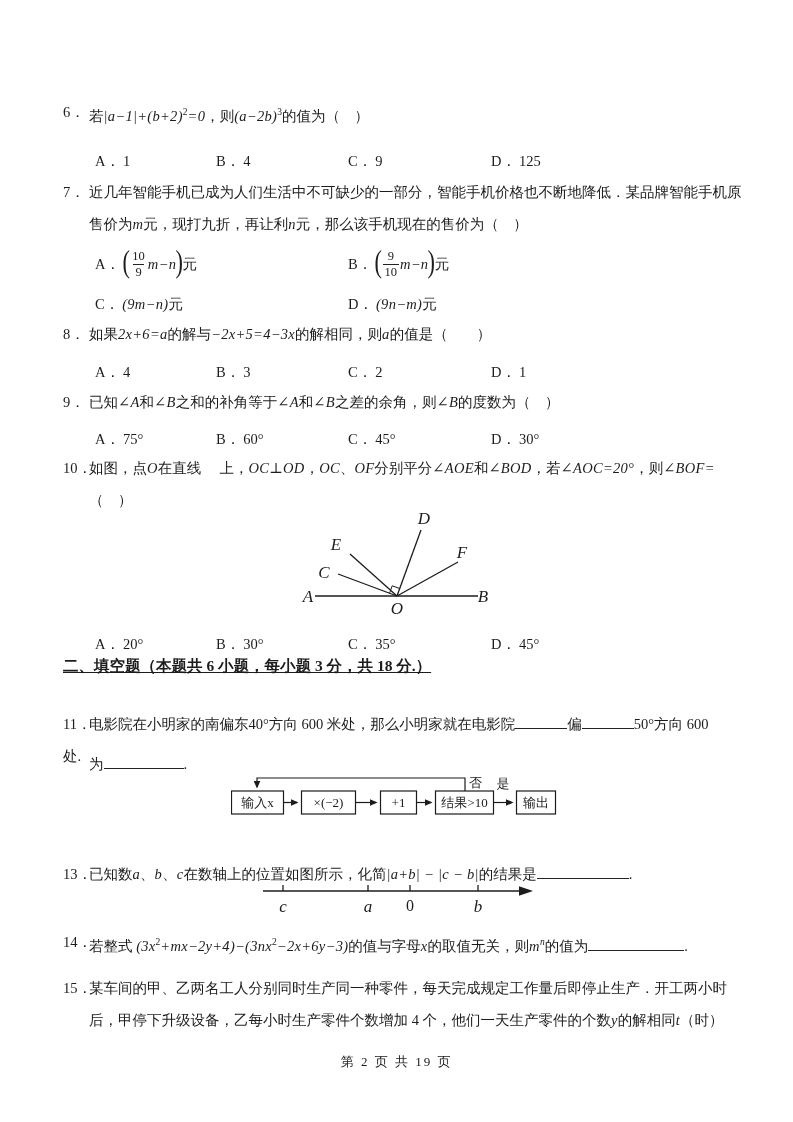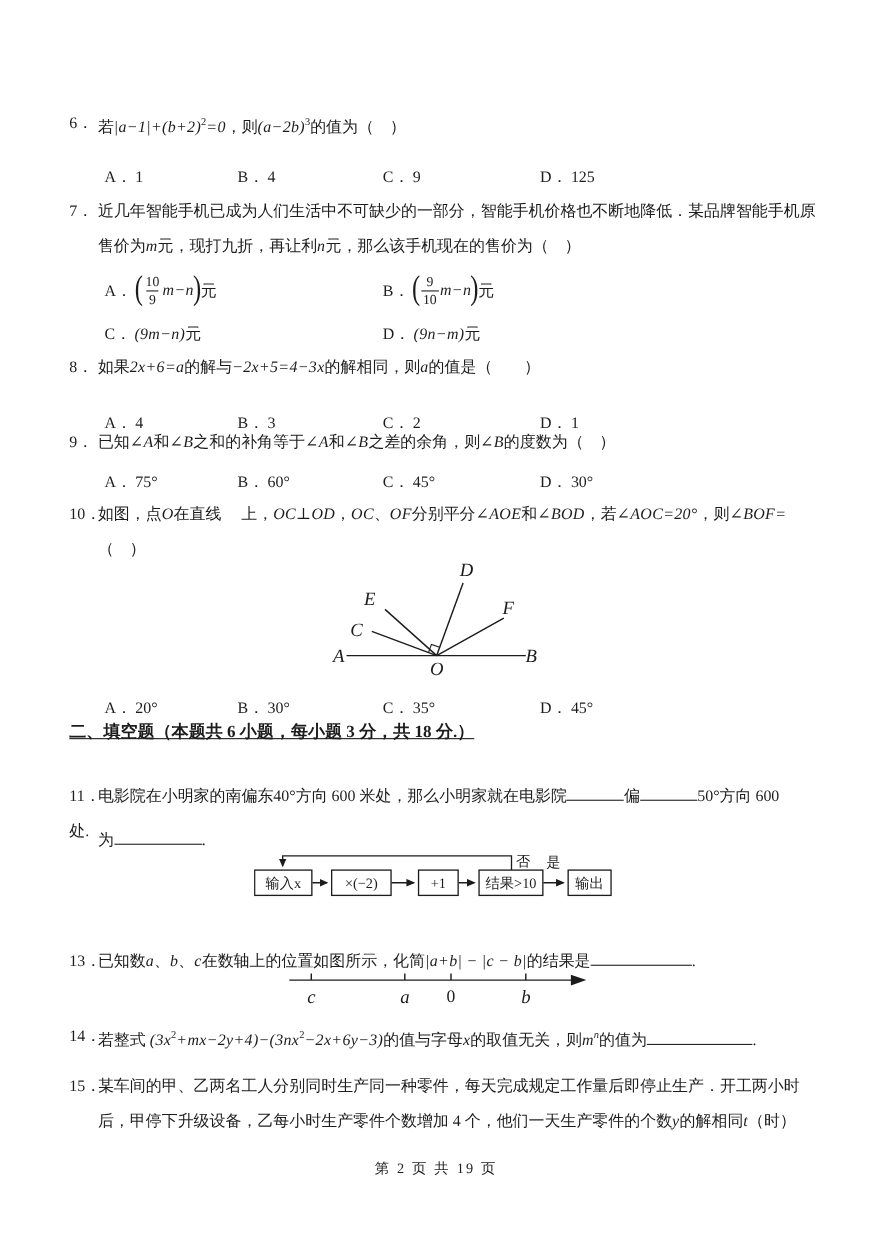--- a/index.html
+++ b/index.html
@@ -74,21 +74,21 @@
             <span class="t">元</span>
           </div>
         </div>
         <div class="opts c2" style="margin-top: -2px;">
           <div class="opt"><span class="olabel">C．</span><span class="m">(9m−n)</span><span class="t">元</span></div>
           <div class="opt"><span class="olabel">D．</span><span class="m">(9n−m)</span><span class="t">元</span></div>
         </div>
       </div>
       <div class="q" style="top: 318px;">
         <div class="line" style="padding-left: 26px;"><span class="qnum">8．</span><span class="t">如果</span><span class="m">2x+6=a</span><span class="t">的解与</span><span class="m">−2x+5=4−3x</span><span class="t">的解相同，则</span><span class="m">a</span><span class="t">的值是（　　）</span></div>
-        <div class="opts c4" style="margin-top: 19px;">
+        <div class="opts c4" style="margin-top: 6px;">
           <div class="opt"><span class="olabel">A．</span><span class="t">4</span></div>
           <div class="opt"><span class="olabel">B．</span><span class="t">3</span></div>
           <div class="opt"><span class="olabel">C．</span><span class="t">2</span></div>
           <div class="opt"><span class="olabel">D．</span><span class="t">1</span></div>
         </div>
       </div>
       <div class="q" style="top: 386px;">
         <div class="line" style="padding-left: 26px;"><span class="qnum">9．</span><span class="t">已知</span><span class="m">∠A</span><span class="t">和</span><span class="m">∠B</span><span class="t">之和的补角等于</span><span class="m">∠A</span><span class="t">和</span><span class="m">∠B</span><span class="t">之差的余角，则</span><span class="m">∠B</span><span class="t">的度数为（　）</span></div>
         <div class="opts c4" style="margin-top: 5px;">
           <div class="opt"><span class="olabel">A．</span><span class="t">75°</span></div>

